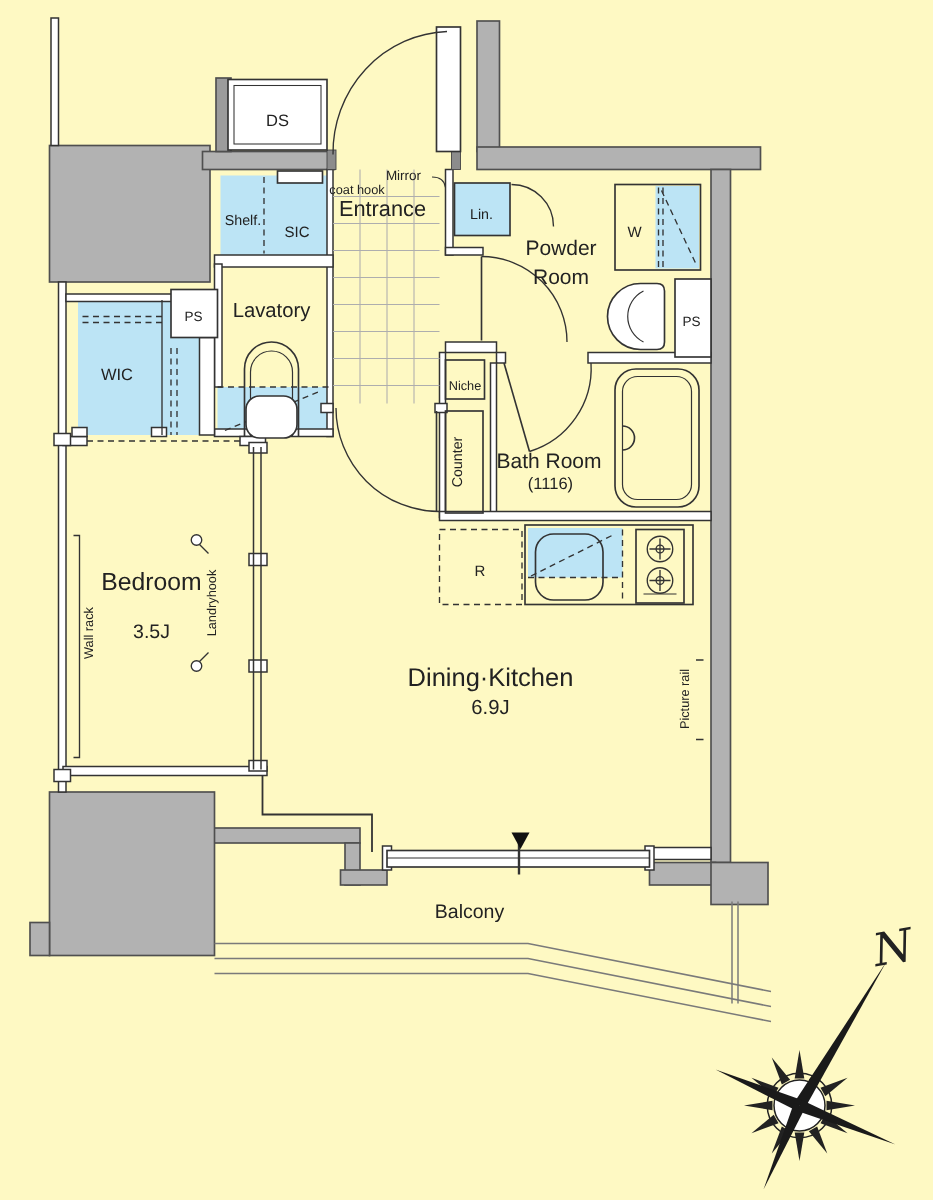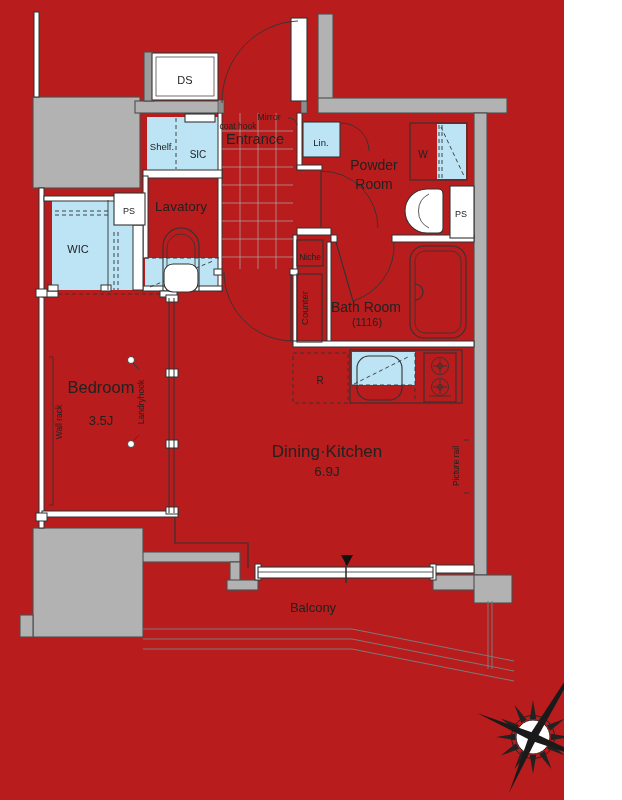--- a/index.html
+++ b/index.html
@@ -1,16 +1,16 @@
 <!DOCTYPE html>
 <html><head>
 <meta charset="utf-8">
 <style>
   html,body{margin:0;padding:0;background:#fff;}
-  .stage{position:relative;width:564px;height:800px;background:#b91c1c;overflow:hidden;
+  .stage{position:relative;width:622px;height:800px;background:#fef9c3;overflow:hidden;
          font-family:"Liberation Sans", sans-serif;}
   svg text{font-family:"Liberation Sans", sans-serif;fill:#222;}
   svg .script-n{font-family:"DejaVu Serif", serif;font-style:italic;}
 </style>
 </head>
 <body>
 
 <div class="stage">
 <svg width="622" height="800" viewBox="0 0 622 800">
 

